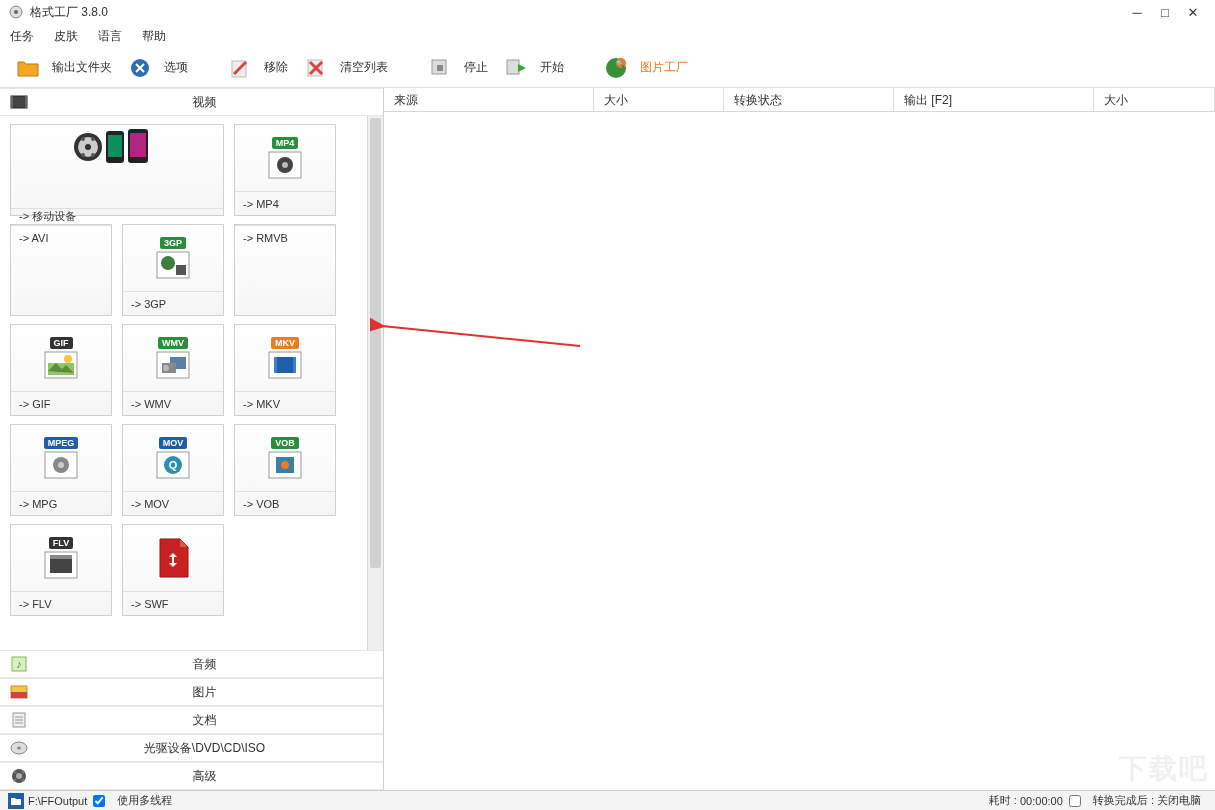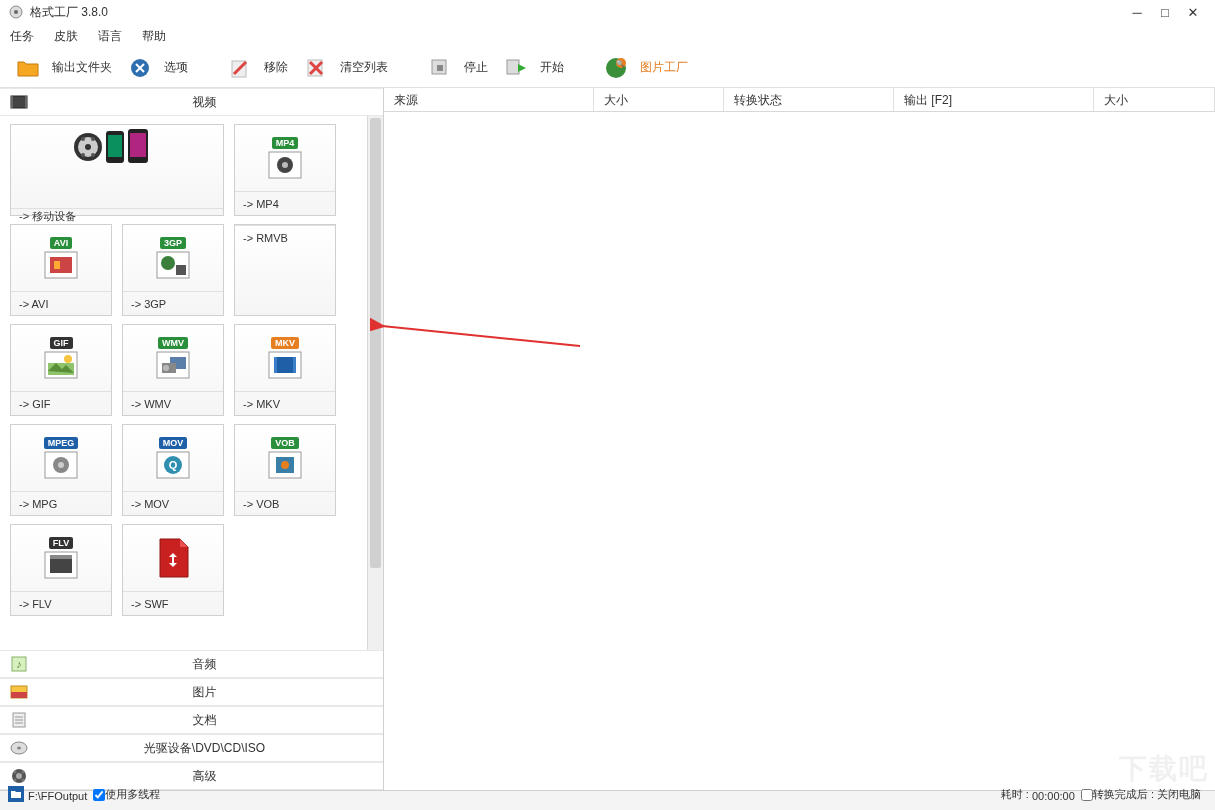--- a/index.html
+++ b/index.html
@@ -35,24 +35,24 @@
 .scroll-track { width: 16px; background: #f0f0f0; border-left: 1px solid #d8d8d8; position: relative; }
 .scroll-thumb { position: absolute; top: 2px; left: 2px; right: 2px; height: 450px; background: #d0d0d0; border-radius: 2px; }
 
 .right-panel { flex: 1; display: flex; flex-direction: column; justify-content: flex-end; }
 .table-header { height: 24px; display: flex; border-bottom: 1px solid #d8d8d8; font-size: 12px; color: #333; background: #fff; }
 .table-header .th { padding: 4px 10px; border-right: 1px solid #e0e0e0; }
 .table-body { flex: 1; position: relative; }
 
 .arrow-annotation { position: absolute; top: 316px; left: 370px; pointer-events: none; }
 
-.statusbar { height: 20px; background: #f4f4f4; border-top: 1px solid #d0d0d0; display: flex; align-items: flex-end; padding: 8px 8px; font-size: 11px; color: #333; }
+.statusbar { height: 20px; background: #f4f4f4; border-top: 1px solid #d0d0d0; display: flex; align-items: center; padding: 8px 8px; font-size: 11px; color: #333; }
 .statusbar .sb-icon { width: 16px; height: 16px; background: #1e5fa8; display: inline-flex; align-items: center; justify-content: center; margin-right: 4px; }
 .statusbar .spacer { flex: 1; }
-.statusbar label { display: flex; align-items: center; gap: 0; margin: 0 6px; }
+.statusbar label { display: flex; align-items: center; gap: 12px; margin: 0 6px; }
 .statusbar input[type=checkbox] { width: 12px; height: 12px; }
 
 
 .file-badge { display: inline-block; padding: 1px 4px; font-size: 9px; font-weight: bold; color: #fff; border-radius: 2px; margin-bottom: 2px; }
 .file-stack { display: flex; flex-direction: column; align-items: center; }
 
 .watermark { position: absolute; right: 6px; bottom: 22px; font-size: 28px; font-weight: bold; color: rgba(0,0,0,0.06); letter-spacing: 2px; pointer-events: none; }
 </style>
 </head>
 <body>
@@ -180,30 +180,20 @@
                     <circle cx="17" cy="14" r="3" fill="#bbb"></circle>
                   </svg>
               </div>
             </div>
             <div class="tile-label">-&gt; MP4</div>
           </div>
         </div>
 
         <div class="format-row">
           <div class="format-tile">
-            <div class="tile-icon">
-                <div class="file-stack">
-                  <span class="file-badge" style="background:#2a8f3a">AVI</span>
-                  <svg width="34" height="28">
-                    <rect x="1" y="1" width="32" height="26" fill="#fff" stroke="#999"></rect>
-                    <rect x="6" y="6" width="22" height="16" fill="#c44"></rect>
-                    <rect x="10" y="10" width="6" height="8" fill="#fa3"></rect>
-                  </svg>
-                </div>
-              </div>
             <div class="tile-label">-&gt; AVI</div>
           </div>
           <div class="format-tile">
             <div class="tile-icon">
                 <div class="file-stack">
                   <span class="file-badge" style="background:#2a8f3a">3GP</span>
                   <svg width="34" height="28">
                     <rect x="1" y="1" width="32" height="26" fill="#fff" stroke="#999"></rect>
                     <circle cx="12" cy="12" r="7" fill="#3a7f3a"></circle>
                     <rect x="20" y="14" width="10" height="10" fill="#555"></rect>

